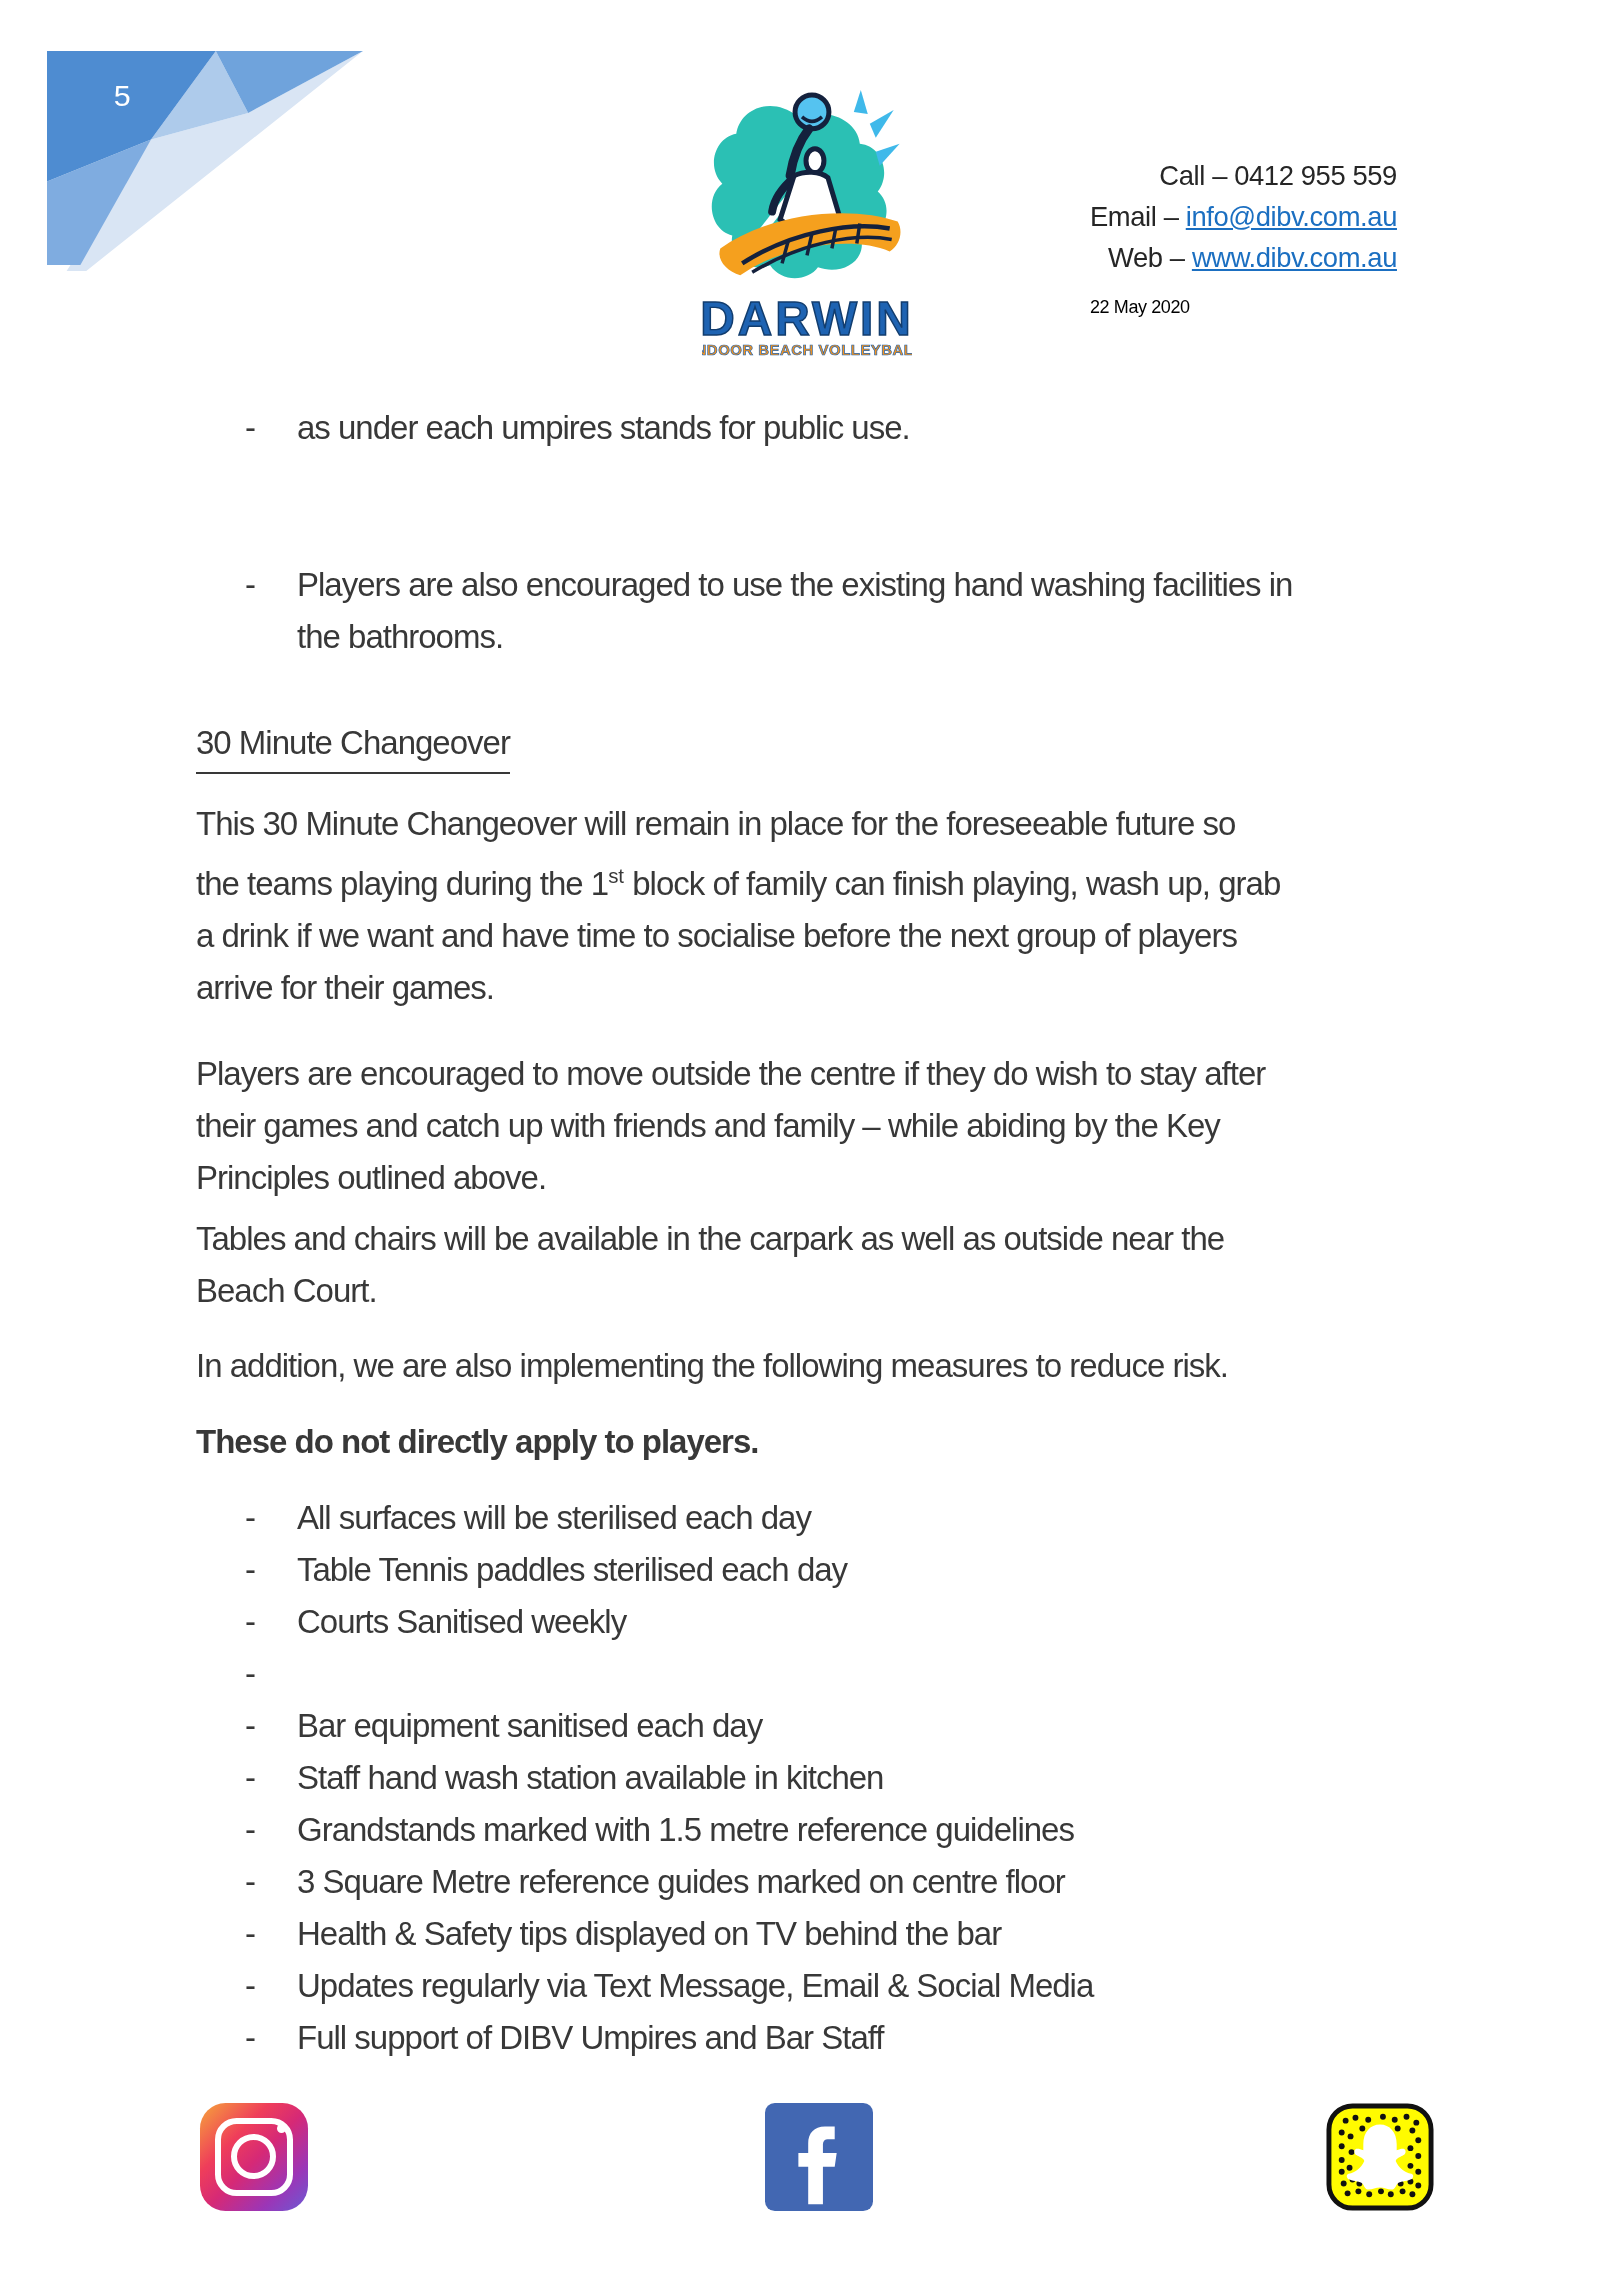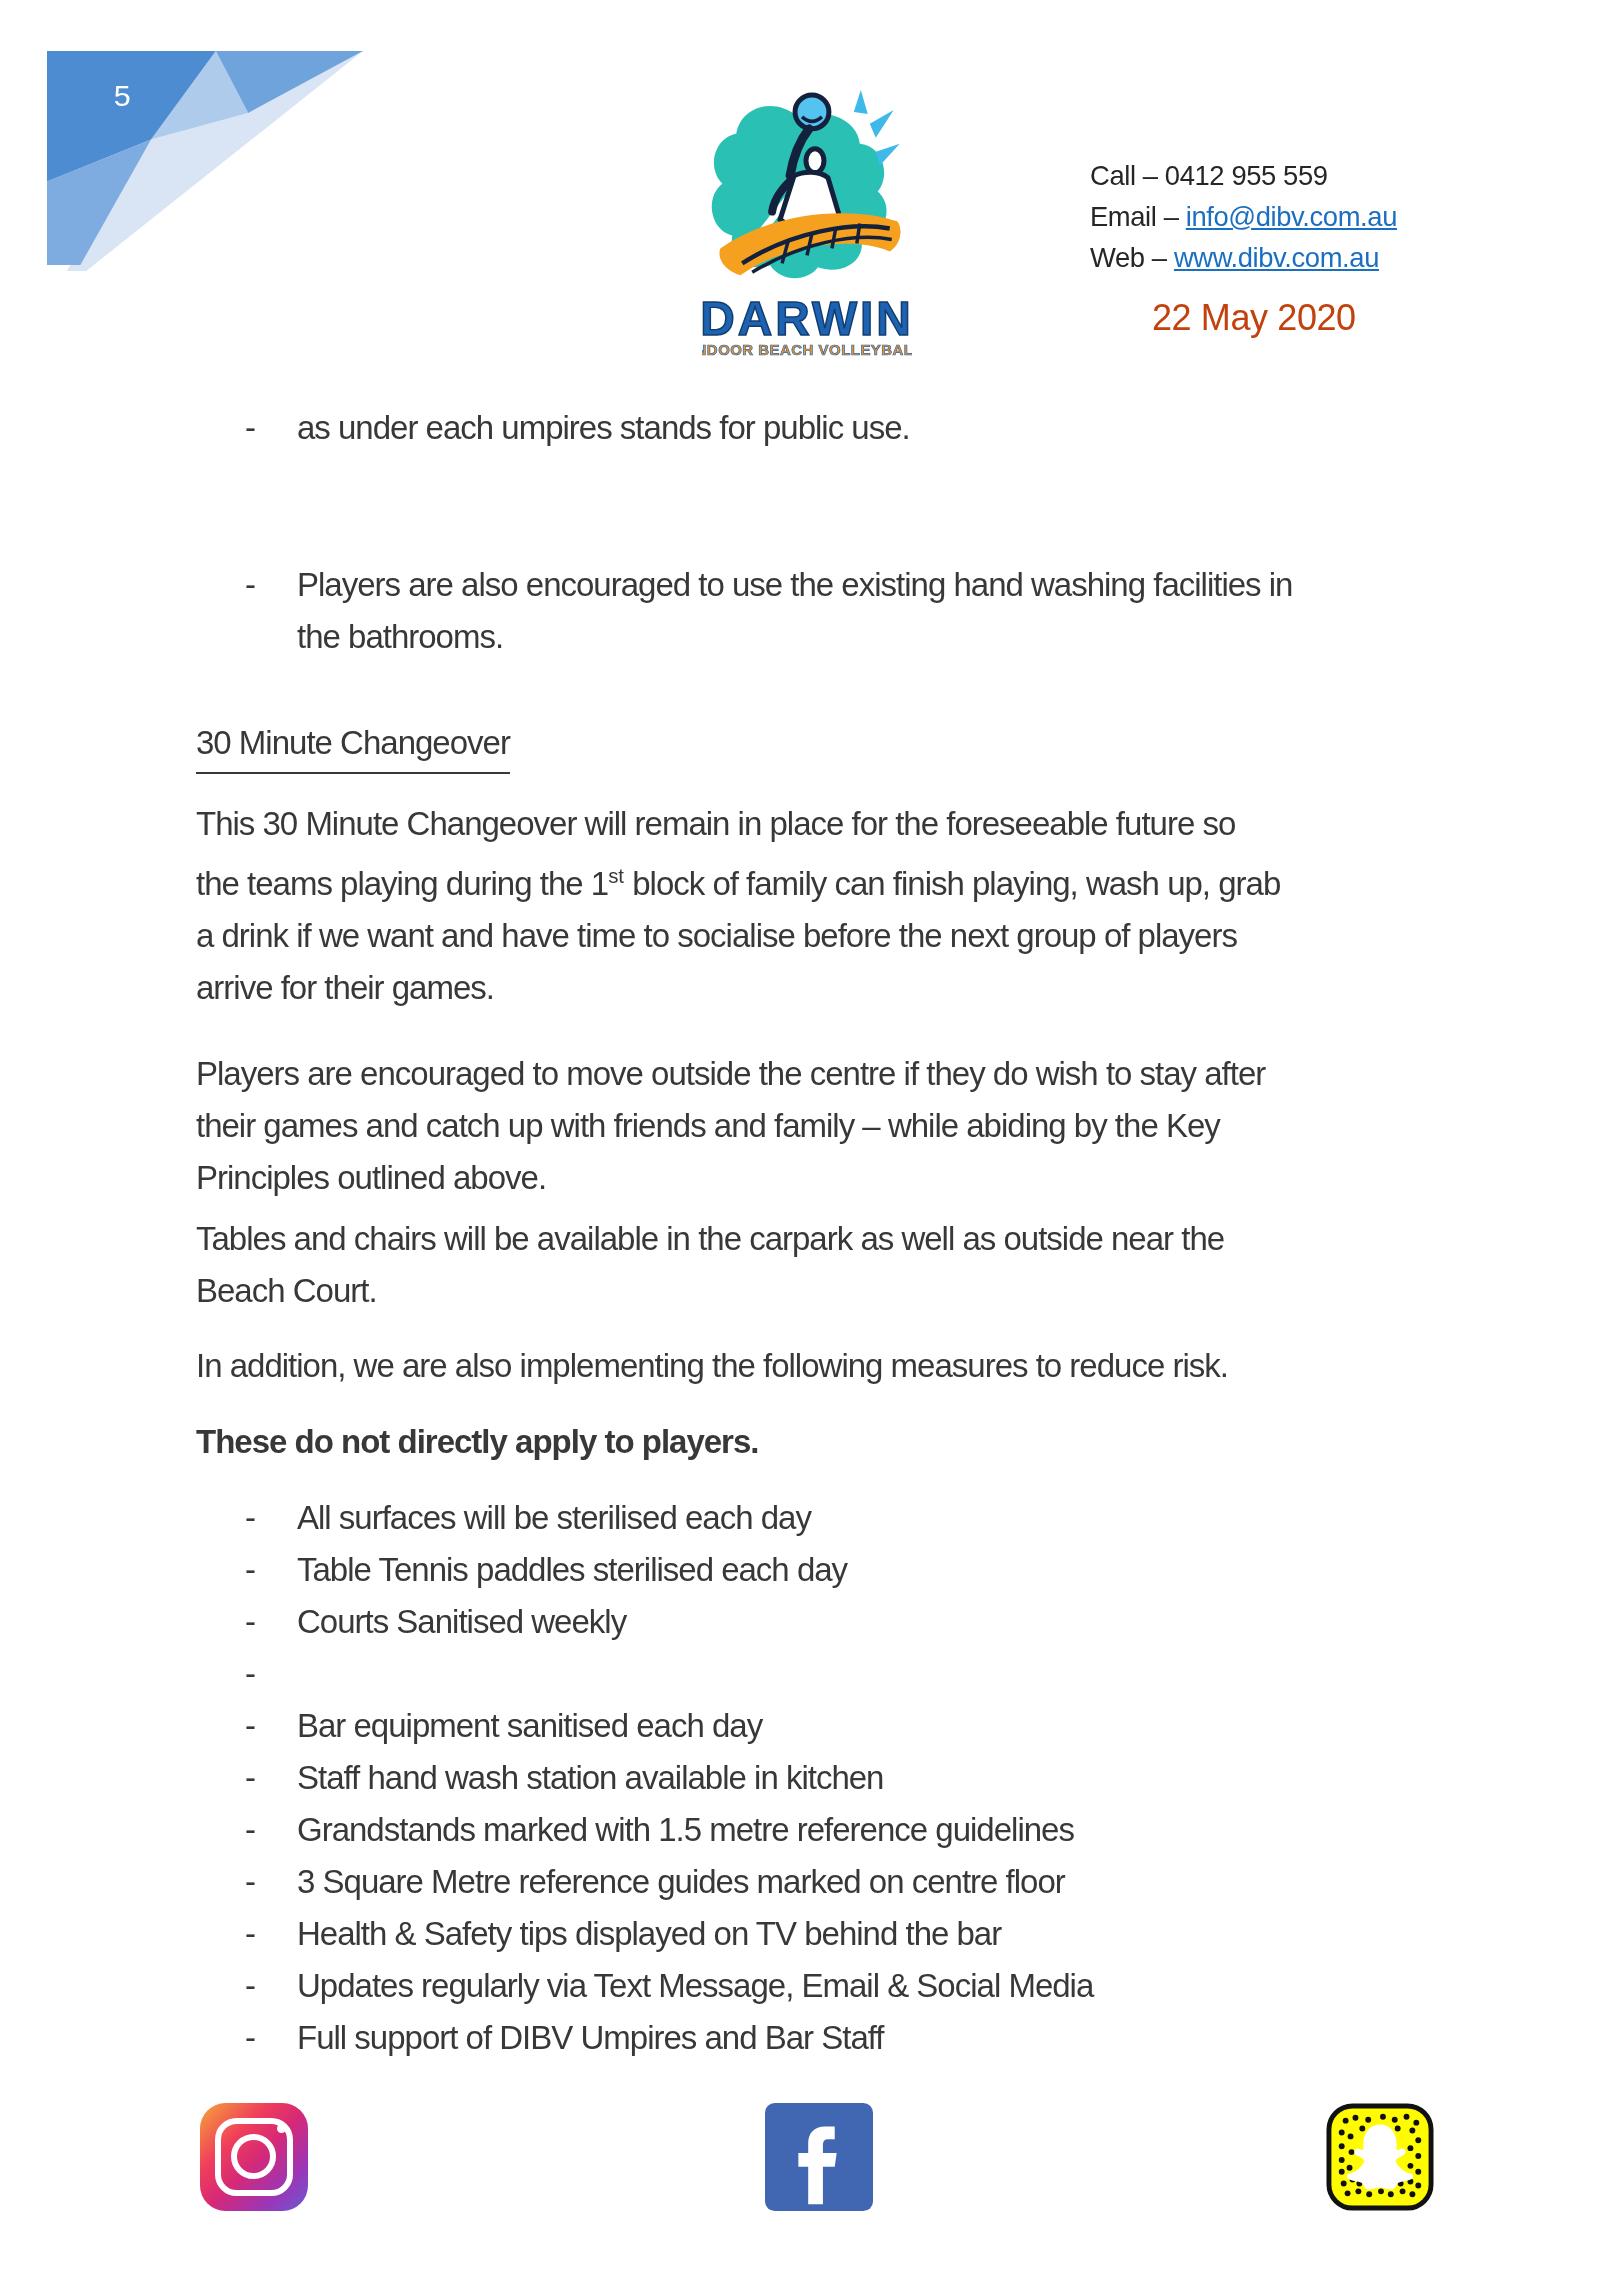--- a/index.html
+++ b/index.html
@@ -12,23 +12,23 @@
     overflow:hidden;
   }
   
   .corner{position:absolute;left:47px;top:51px;width:316px;height:220px;}
   .corner svg{display:block;}
   .corner text{font-family:"Liberation Sans",sans-serif;}
   
   .logo{position:absolute;left:702px;top:84px;width:210px;height:274px;}
   
   .contact{position:absolute;left:1090px;top:155px;font-size:27.4px;line-height:41px;letter-spacing:-0.4px;color:#262626;}
-  .contact .row{white-space:nowrap;}
+  .contact .row{white-space:nowrap;text-align:right;}
   .contact .lnk{color:var(--link,#1b6fc1);text-decoration:underline;cursor:pointer;}
-  .contact-date{position:absolute;left:1152px;top:297px;font-size:36px;color:#c2410c;letter-spacing:-0.4px;white-space:nowrap;}
+  .contact-date{position:absolute;left:1090px;top:297px;font-size:18px;color:#000000;letter-spacing:-0.4px;white-space:nowrap;}
   
   .tx{font-size:33px;letter-spacing:-1px;line-height:52px;color:#383838;}
   .line{white-space:nowrap;}
   .bullet{position:absolute;left:245px;display:flex;}
   .bullet .dash{width:52px;flex:0 0 52px;}
   .para{position:absolute;left:196px;}
   .heading-wrap{position:absolute;left:196px;}
   .heading-wrap .hd{display:inline-block;border-bottom:2px solid #383838;padding-bottom:2.9px;white-space:nowrap;}
   sup{font-size:0.62em;vertical-align:super;letter-spacing:0;}
   .mlist{position:absolute;left:245px;top:1492px;}

